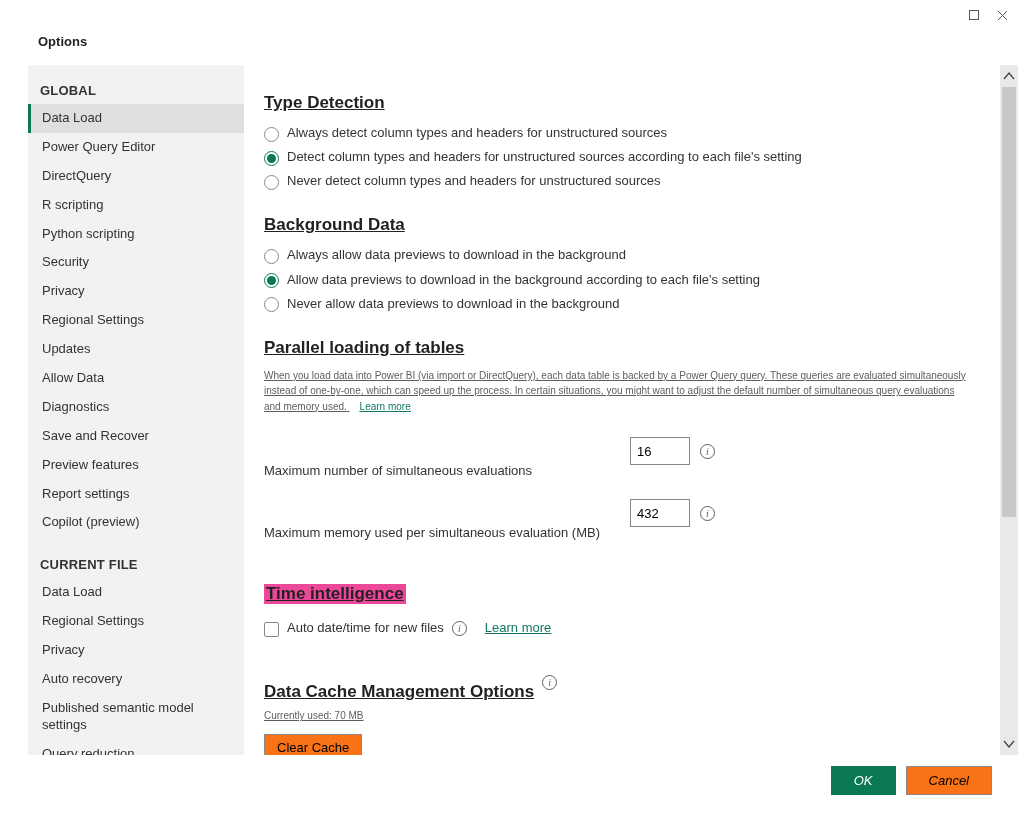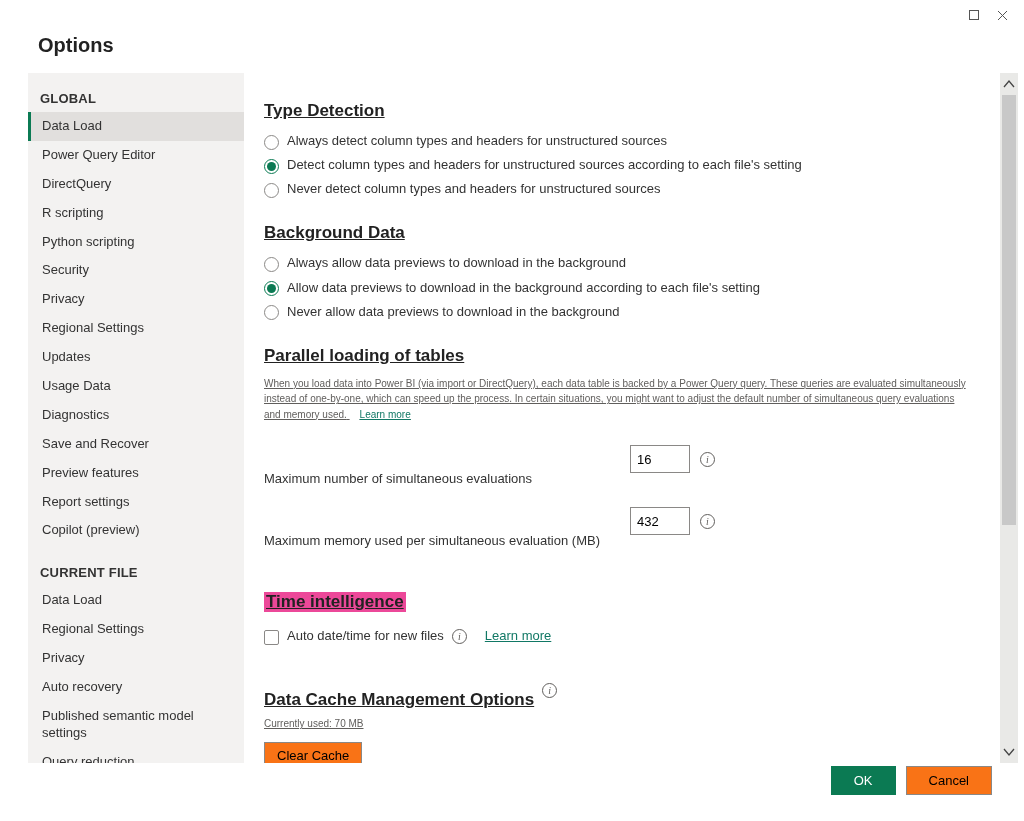--- a/index.html
+++ b/index.html
@@ -1,19 +1,19 @@
 <!DOCTYPE html>
 <html><head>
   <meta charset="utf-8">
   <style>
     * { box-sizing: border-box; margin: 0; padding: 0; }
     body { font-family: "Segoe UI", sans-serif; font-size: 13px; color: #323130; background: #fff; width: 1024px; height: 821px; overflow: hidden; position: relative; }
     .titlebar { display: flex; justify-content: flex-end; align-items: center; height: 30px; padding: 0 8px; }
     .titlebar .win-btn { width: 28px; height: 28px; display: flex; align-items: center; justify-content: center; color: #666; cursor: pointer; }
-    .dialog-title { font-size: 20px; font-weight: 600; padding: 4px 0 16px 38px; color: #222; }
+    .dialog-title { font-size: 13px; font-weight: 600; padding: 4px 0 16px 38px; color: #222; }
     .main { display: flex; padding: 0 4px 0 28px; height: 690px; }
     .sidebar { width: 216px; background: #f3f2f1; padding: 10px 0; overflow-y: auto; flex-shrink: 0; }
     .sidebar-heading { font-size: 13px; font-weight: 600; color: #333; padding: 8px 12px 6px 12px; letter-spacing: 0.2px; }
     .sidebar-item { padding: 6px 12px 6px 14px; font-size: 13px; color: #333; cursor: pointer; line-height: 1.3; }
     .sidebar-item.selected { background: #e1dfdd; border-left: 3px solid #0b7a53; padding-left: 11px; }
     .content-outer { flex: 1; display: flex; overflow: hidden; }
     .content { flex: 1; padding: 4px 28px 20px 20px; overflow-y: auto; }
     .vscroll { width: 22px; position: relative; }
     .vscroll .track { position: absolute; top: 0; bottom: 0; left: 2px; right: 2px; background: #e9e9e7; }
     .vscroll .arrow { position: absolute; left: 0; right: 0; height: 22px; display: flex; align-items: center; justify-content: center; color: #444; cursor: pointer; }
@@ -30,21 +30,21 @@
     .opt-label { color: #333; }
     .desc { color: #605e5c; font-size: 10px; line-height: 1.55; margin: 2px 0 10px 0; text-decoration: underline; }
     .link { color: #117865; text-decoration: underline; cursor: pointer; margin-left: 10px; }
     .field-row { display: flex; align-items: center; gap: 10px; margin: 8px 0; }
     .field-label { width: 356px; color: #333; margin-top: 39px; }
     .text-input { width: 60px; height: 28px; border: 1px solid #8a8886; padding: 2px 6px; font-size: 13px; font-family: inherit; }
     .text-input.wide { width: 66px; text-decoration: underline; }
     .info-icon { width: 15px; height: 15px; border: 1px solid #605e5c; border-radius: 50%; display: inline-flex; align-items: center; justify-content: center; font-size: 10px; color: #605e5c; font-style: italic; font-family: Georgia, serif; cursor: help; }
     .btn { border: 1px solid #8a8886; background: #f97316; padding: 5px 12px; font-size: 13px; font-family: inherit; cursor: pointer; margin: 6px 0; }
     .footer { position: absolute; bottom: 20px; right: 32px; display: flex; gap: 10px; }
-    .footer .btn { padding: 6px 22px; }
+    .footer .btn { padding: 6px 22px; font-style: italic; }
     .footer .btn.primary { background: #0b7a53; border-color: #0b7a53; color: #fff; }
     .section-block { margin-bottom: 20px; }
     .section-title-row { display: flex; align-items: center; gap: 8px; }
     .cache-label { margin-right: 12px; }
   </style>
 </head>
 <body>
 
 <div class="titlebar">
   <div class="win-btn">
@@ -67,21 +67,21 @@
     <div class="sidebar-heading">GLOBAL</div>
     <div class="sidebar-item selected">Data Load</div>
     <div class="sidebar-item">Power Query Editor</div>
     <div class="sidebar-item">DirectQuery</div>
     <div class="sidebar-item">R scripting</div>
     <div class="sidebar-item">Python scripting</div>
     <div class="sidebar-item">Security</div>
     <div class="sidebar-item">Privacy</div>
     <div class="sidebar-item">Regional Settings</div>
     <div class="sidebar-item">Updates</div>
-    <div class="sidebar-item">Usage Data</div>
+    <div class="sidebar-item">Allow Data</div>
     <div class="sidebar-item">Diagnostics</div>
     <div class="sidebar-item">Save and Recover</div>
     <div class="sidebar-item">Preview features</div>
     <div class="sidebar-item">Report settings</div>
     <div class="sidebar-item">Copilot (preview)</div>
     <div class="sidebar-heading" style="margin-top:12px">CURRENT FILE</div>
     <div class="sidebar-item">Data Load</div>
     <div class="sidebar-item">Regional Settings</div>
     <div class="sidebar-item">Privacy</div>
     <div class="sidebar-item">Auto recovery</div>

